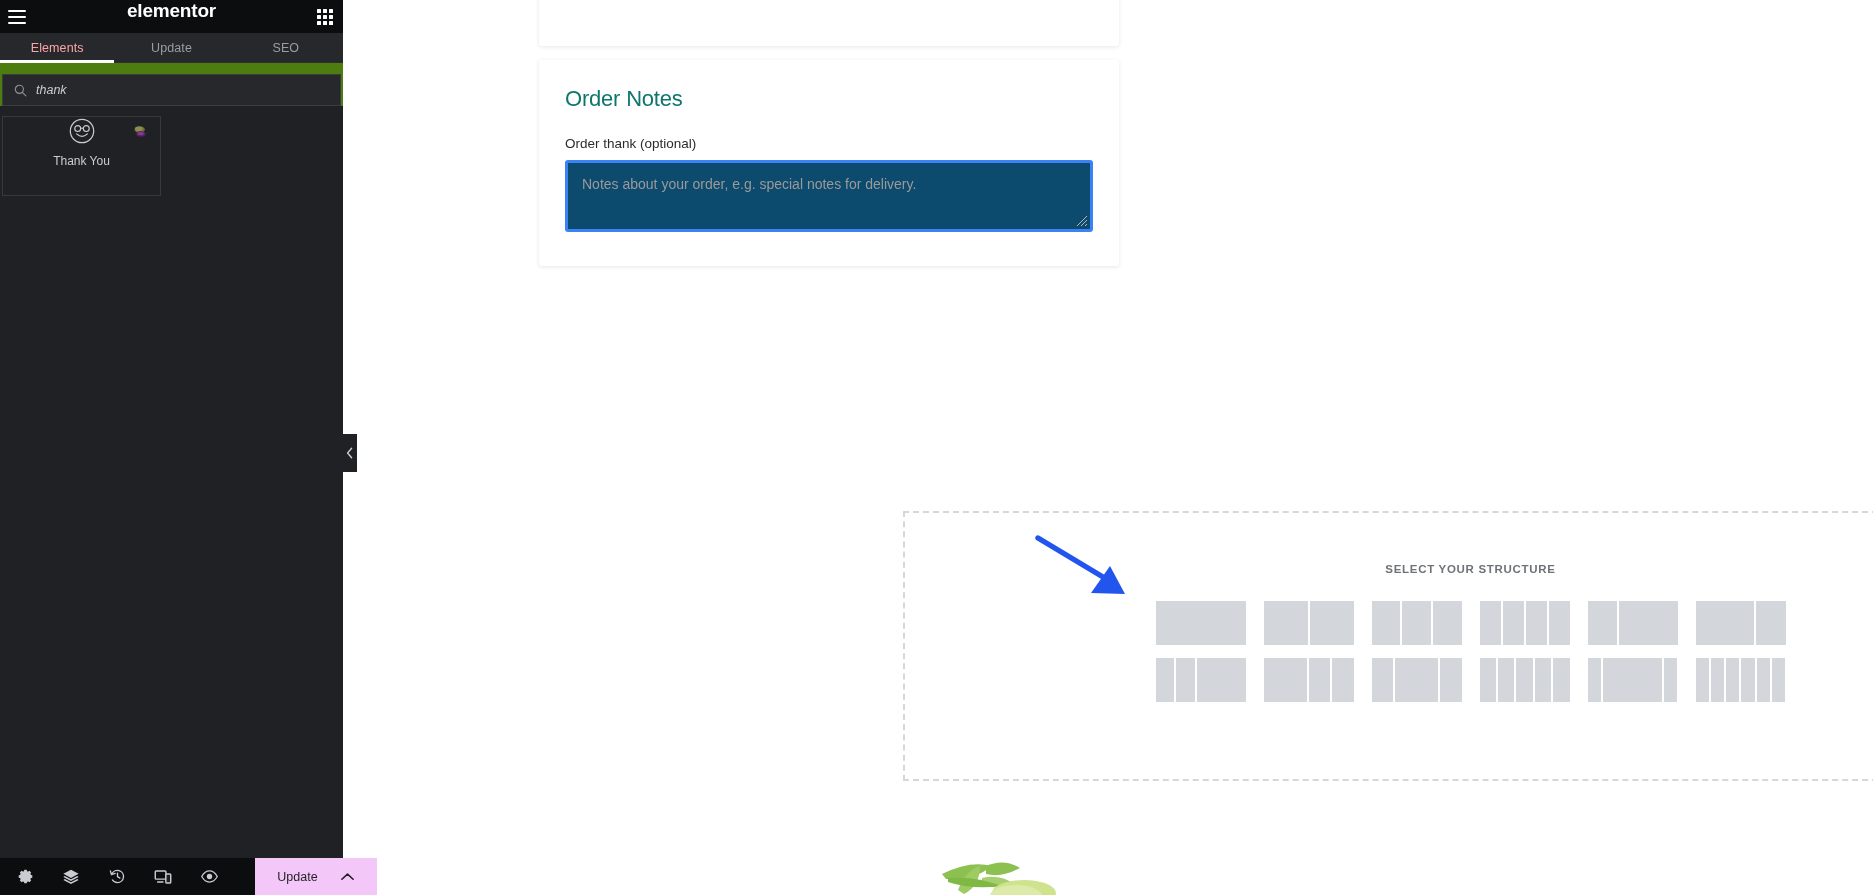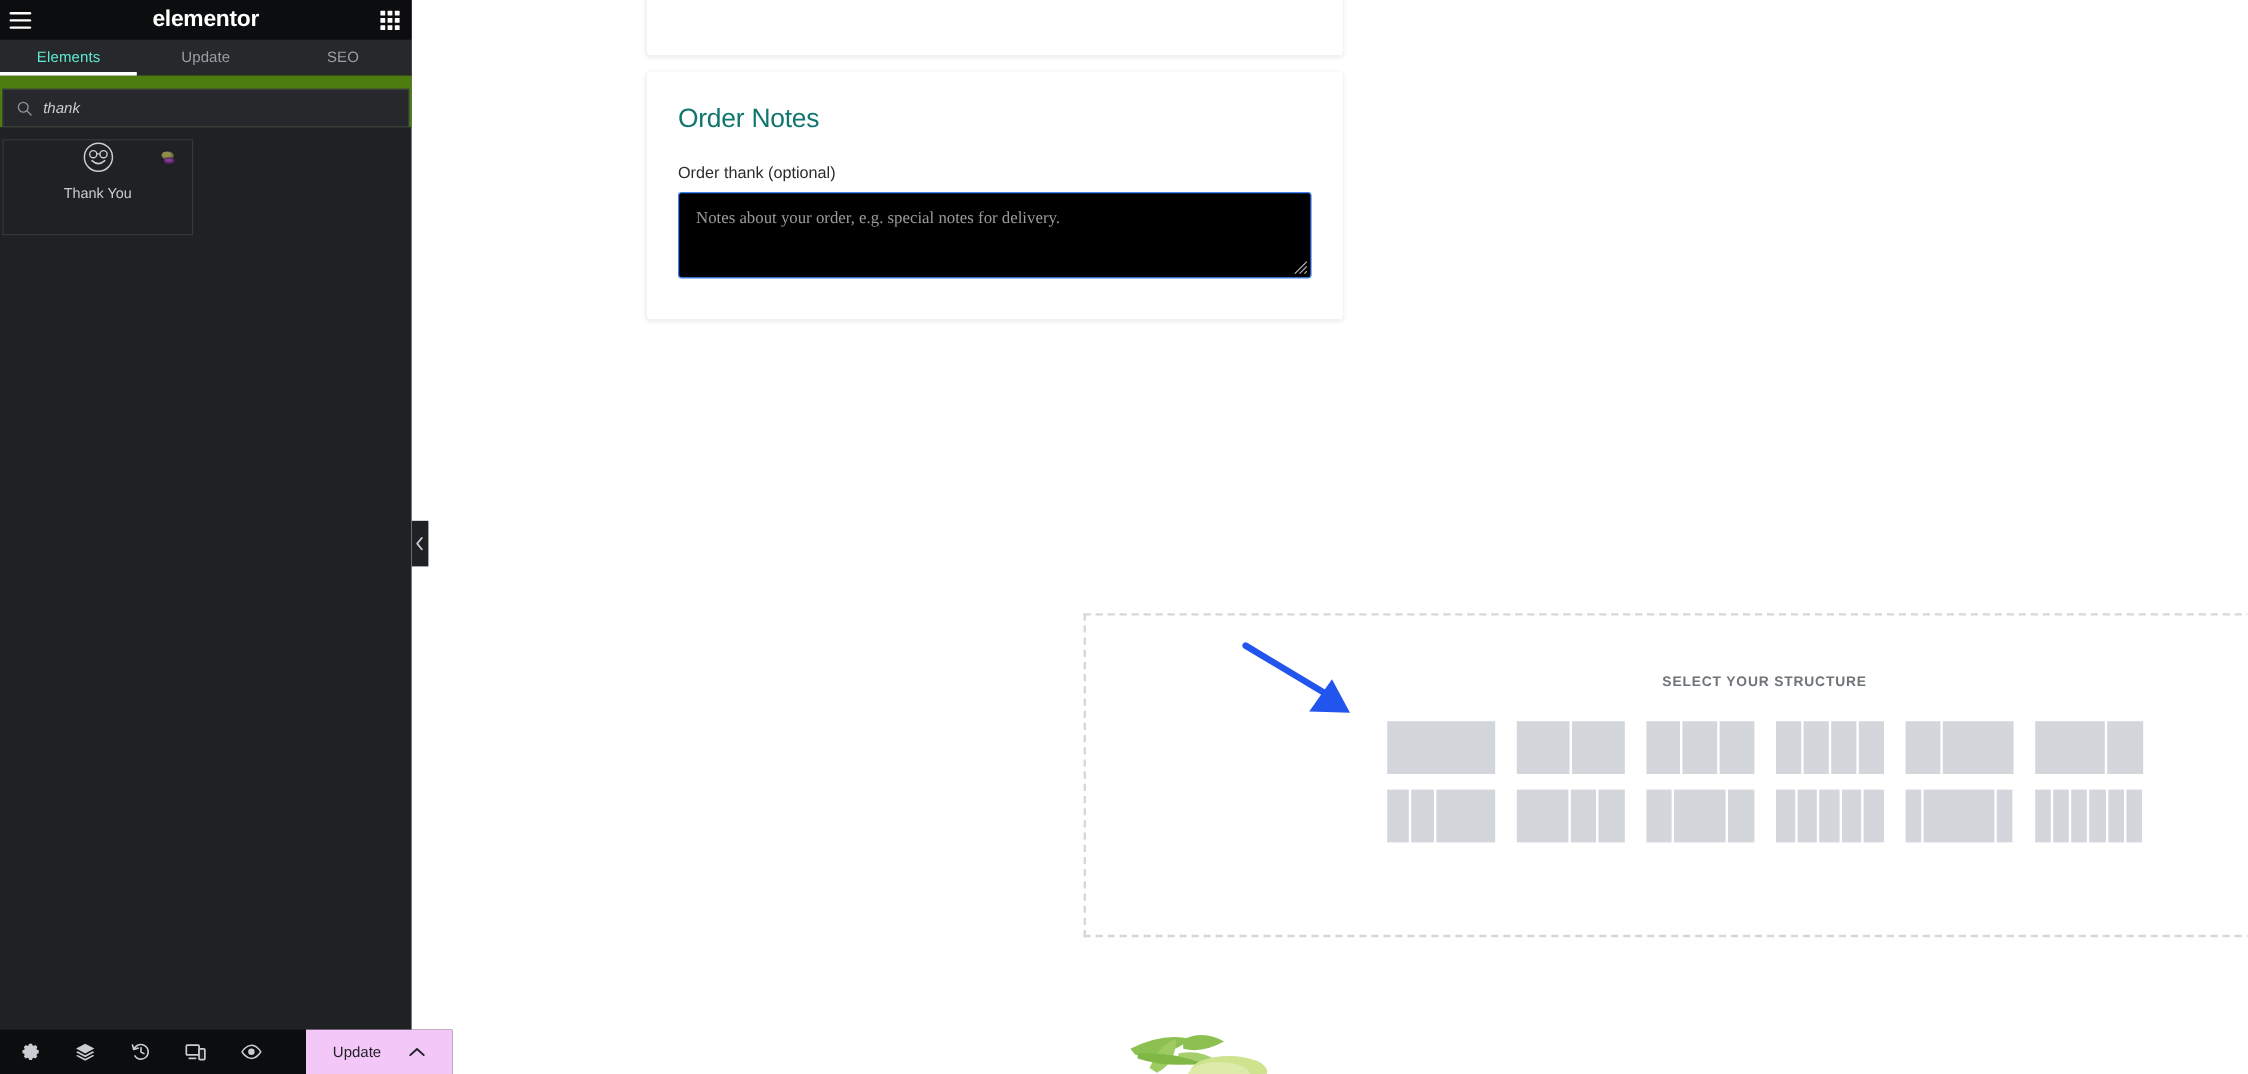--- a/index.html
+++ b/index.html
@@ -15,21 +15,21 @@
   
   .panel {
     width: 343px; height: 895px;
     background: #1f2124;
     display: flex; flex-direction: column;
     position: relative; flex: 0 0 343px;
     z-index: 5;
   }
   .panel-header {
     height: 33px; background: #0c0d0e;
-    display: flex; align-items: center; justify-content: center;
+    display: flex; align-items: flex-start; justify-content: center;
     position: relative; flex: 0 0 33px;
   }
   .panel-logo {
     color: #ffffff; font-size: 19px; font-weight: bold;
     letter-spacing: -0.2px;
   }
   .hamburger {
     position: absolute; left: 4px; top: 50%; transform: translateY(-50%);
     width: 26px; height: 22px; display: flex; flex-direction: column;
     justify-content: center; gap: 4px; padding: 0 4px; cursor: pointer;
@@ -46,21 +46,21 @@
   .panel-tabs {
     height: 30px; background: #26282b;
     display: flex; align-items: stretch; flex: 0 0 30px;
     border-bottom: 1px solid #2c2e31;
   }
   .panel-tab {
     flex: 1; display: flex; align-items: center; justify-content: center;
     font-size: 12.5px; color: #9a9ea3; cursor: pointer; position: relative;
     letter-spacing: 0.1px;
   }
-  .panel-tab.active { color: #5eead4; }
+  .panel-tab.active { color: #fca5a5; }
   .panel-tab.active::after {
     content: ""; position: absolute; left: 0; right: 0; bottom: -1px;
     height: 3px; background: #ffffff;
   }
 
   .search-wrap { padding: 11px 0 0 0; background: #4d7c0f; }
   .search-box {
     margin: 0 2px; height: 32px;
     background: #26282b; border: 1px solid #3a3c40;
     display: flex; align-items: center; gap: 9px; padding: 0 11px;
@@ -115,22 +115,22 @@
   .wc-wrap { position: absolute; left: 196px; top: -62px; width: 580px; }
   .wc-card {
     background: #ffffff; border-radius: 3px;
     box-shadow: 0 1px 4px rgba(0,0,0,0.10);
   }
   .wc-card-a { height: 108px; padding: 0 26px; position: relative; }
   .wc-card-b { margin-top: 14px; padding: 26px 26px 34px 26px; }
   .wc-title { font-size: 22px; color: #0f766e; font-weight: 400; letter-spacing: -0.2px; }
   .wc-field-label { margin-top: 24px; font-size: 13.5px; color: #2b2b2b; }
   .wc-textarea {
-    margin-top: 9px; height: 72px; border: 1px solid #3b82f6; border-radius: 3px;
-    padding: 12px 14px; position: relative; cursor: text; background: #000000; font-family: Liberation Serif, serif;
+    margin-top: 9px; height: 72px; border: 3px solid #3b82f6; border-radius: 3px;
+    padding: 12px 14px; position: relative; cursor: text; background: #0c4a6e;
   }
   .wc-textarea-ph { font-size: 14px; color: #9a9a9a; }
   .resize-grip {
     position: absolute; right: 2px; bottom: 2px; width: 12px; height: 12px;
   }
 
   
   .struct-wrap {
     position: absolute; left: 560px; top: 511px;
     width: 1135px; height: 270px;

